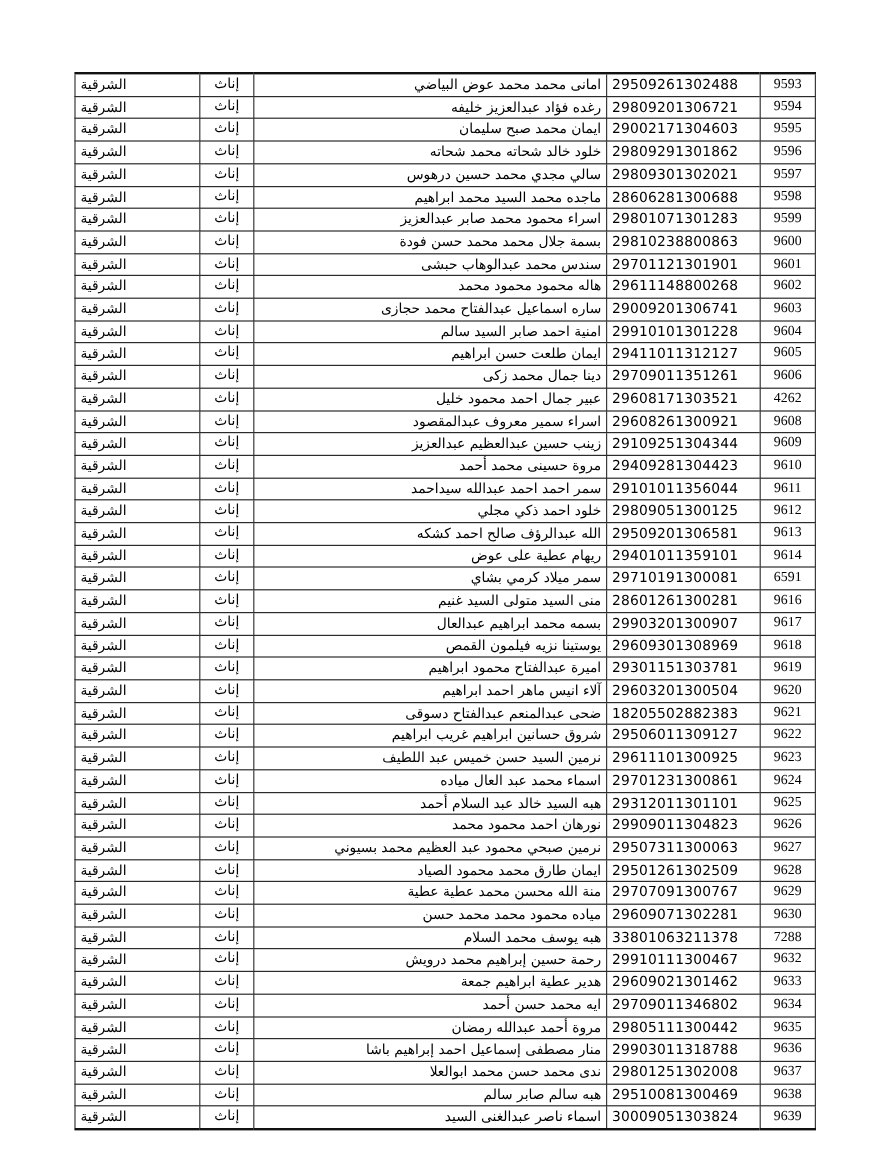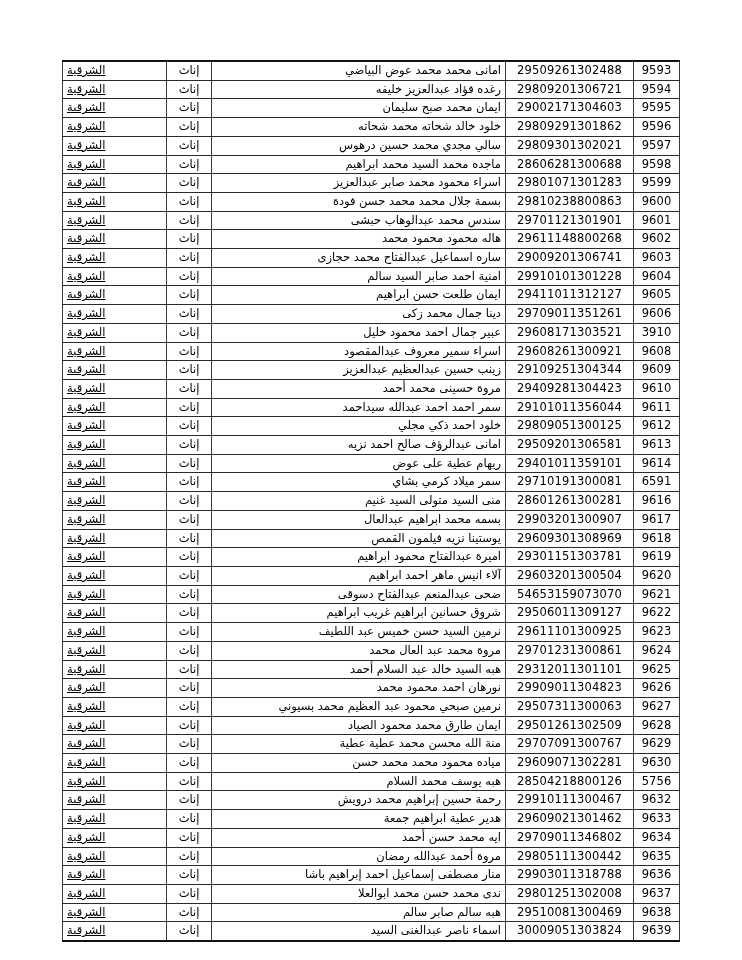--- a/index.html
+++ b/index.html
@@ -61,53 +61,54 @@
   col.c-gender   { width: 45px;  }
   col.c-gov      { width: 104px; }
 
   td.cell-serial {
     text-align: center;
     direction: ltr;
     font-size: 12.5px;
     letter-spacing: 0.1px;
     border-right-width: 2px;
     border-right-color: #111;
+    font-family: Liberation Serif, serif;
   }
 
   td.cell-nid {
-    text-align: center;
+    text-align: left;
     direction: ltr;
     font-size: 13px;
     letter-spacing: 0.2px;
     border-left-width: 2px;
     border-left-color: #111;
     border-right-width: 2px;
     border-right-color: #111;
   }
 
   td.cell-name {
     direction: rtl;
     font-size: 11.6px;
     padding-right: 6px;
   }
 
   td.cell-gender {
     text-align: center;
     direction: rtl;
     font-size: 11px;
+    font-family: Liberation Serif, serif;
   }
 
   td.cell-gov {
     text-align: left;
     direction: rtl;
     font-size: 11px;
     padding-left: 14px;
     border-left-width: 2px;
     border-left-color: #111;
-    text-decoration: underline;
   }
 
   
   table.roster tr:first-child td { border-top-width: 2px; border-top-color: #111; }
   table.roster tr:last-child  td { border-bottom-width: 2px; border-bottom-color: #111; }
 </style>
 </head>
 <body>
 
 <div id="page">
@@ -213,21 +214,21 @@
             <td class="cell-gov">الشرقية</td>
           </tr>
           <tr>
             <td class="cell-serial">9606</td>
             <td class="cell-nid">29709011351261</td>
             <td class="cell-name">دينا جمال محمد زكى</td>
             <td class="cell-gender">إناث</td>
             <td class="cell-gov">الشرقية</td>
           </tr>
           <tr>
-            <td class="cell-serial">3910</td>
+            <td class="cell-serial">4262</td>
             <td class="cell-nid">29608171303521</td>
             <td class="cell-name">عبير جمال احمد محمود خليل</td>
             <td class="cell-gender">إناث</td>
             <td class="cell-gov">الشرقية</td>
           </tr>
           <tr>
             <td class="cell-serial">9608</td>
             <td class="cell-nid">29608261300921</td>
             <td class="cell-name">اسراء سمير معروف عبدالمقصود</td>
             <td class="cell-gender">إناث</td>
@@ -257,21 +258,21 @@
           <tr>
             <td class="cell-serial">9612</td>
             <td class="cell-nid">29809051300125</td>
             <td class="cell-name">خلود احمد ذكي مجلي</td>
             <td class="cell-gender">إناث</td>
             <td class="cell-gov">الشرقية</td>
           </tr>
           <tr>
             <td class="cell-serial">9613</td>
             <td class="cell-nid">29509201306581</td>
-            <td class="cell-name">امانى عبدالرؤف صالح احمد نزيه</td>
+            <td class="cell-name">الله عبدالرؤف صالح احمد كشكه</td>
             <td class="cell-gender">إناث</td>
             <td class="cell-gov">الشرقية</td>
           </tr>
           <tr>
             <td class="cell-serial">9614</td>
             <td class="cell-nid">29401011359101</td>
             <td class="cell-name">ريهام عطية على عوض</td>
             <td class="cell-gender">إناث</td>
             <td class="cell-gov">الشرقية</td>
           </tr>
@@ -312,21 +313,21 @@
           </tr>
           <tr>
             <td class="cell-serial">9620</td>
             <td class="cell-nid">29603201300504</td>
             <td class="cell-name">آلاء انيس ماهر احمد ابراهيم</td>
             <td class="cell-gender">إناث</td>
             <td class="cell-gov">الشرقية</td>
           </tr>
           <tr>
             <td class="cell-serial">9621</td>
-            <td class="cell-nid">54653159073070</td>
+            <td class="cell-nid">18205502882383</td>
             <td class="cell-name">ضحى عبدالمنعم عبدالفتاح دسوقى</td>
             <td class="cell-gender">إناث</td>
             <td class="cell-gov">الشرقية</td>
           </tr>
           <tr>
             <td class="cell-serial">9622</td>
             <td class="cell-nid">29506011309127</td>
             <td class="cell-name">شروق حسانين ابراهيم غريب ابراهيم</td>
             <td class="cell-gender">إناث</td>
             <td class="cell-gov">الشرقية</td>
@@ -334,21 +335,21 @@
           <tr>
             <td class="cell-serial">9623</td>
             <td class="cell-nid">29611101300925</td>
             <td class="cell-name">نرمين السيد حسن خميس عبد اللطيف</td>
             <td class="cell-gender">إناث</td>
             <td class="cell-gov">الشرقية</td>
           </tr>
           <tr>
             <td class="cell-serial">9624</td>
             <td class="cell-nid">29701231300861</td>
-            <td class="cell-name">مروة محمد عبد العال محمد</td>
+            <td class="cell-name">اسماء محمد عبد العال مياده</td>
             <td class="cell-gender">إناث</td>
             <td class="cell-gov">الشرقية</td>
           </tr>
           <tr>
             <td class="cell-serial">9625</td>
             <td class="cell-nid">29312011301101</td>
             <td class="cell-name">هبه السيد خالد عبد السلام أحمد</td>
             <td class="cell-gender">إناث</td>
             <td class="cell-gov">الشرقية</td>
           </tr>
@@ -381,22 +382,22 @@
             <td class="cell-gov">الشرقية</td>
           </tr>
           <tr>
             <td class="cell-serial">9630</td>
             <td class="cell-nid">29609071302281</td>
             <td class="cell-name">مياده محمود محمد محمد حسن</td>
             <td class="cell-gender">إناث</td>
             <td class="cell-gov">الشرقية</td>
           </tr>
           <tr>
-            <td class="cell-serial">5756</td>
-            <td class="cell-nid">28504218800126</td>
+            <td class="cell-serial">7288</td>
+            <td class="cell-nid">33801063211378</td>
             <td class="cell-name">هبه يوسف محمد السلام</td>
             <td class="cell-gender">إناث</td>
             <td class="cell-gov">الشرقية</td>
           </tr>
           <tr>
             <td class="cell-serial">9632</td>
             <td class="cell-nid">29910111300467</td>
             <td class="cell-name">رحمة حسين إبراهيم محمد درويش</td>
             <td class="cell-gender">إناث</td>
             <td class="cell-gov">الشرقية</td>

